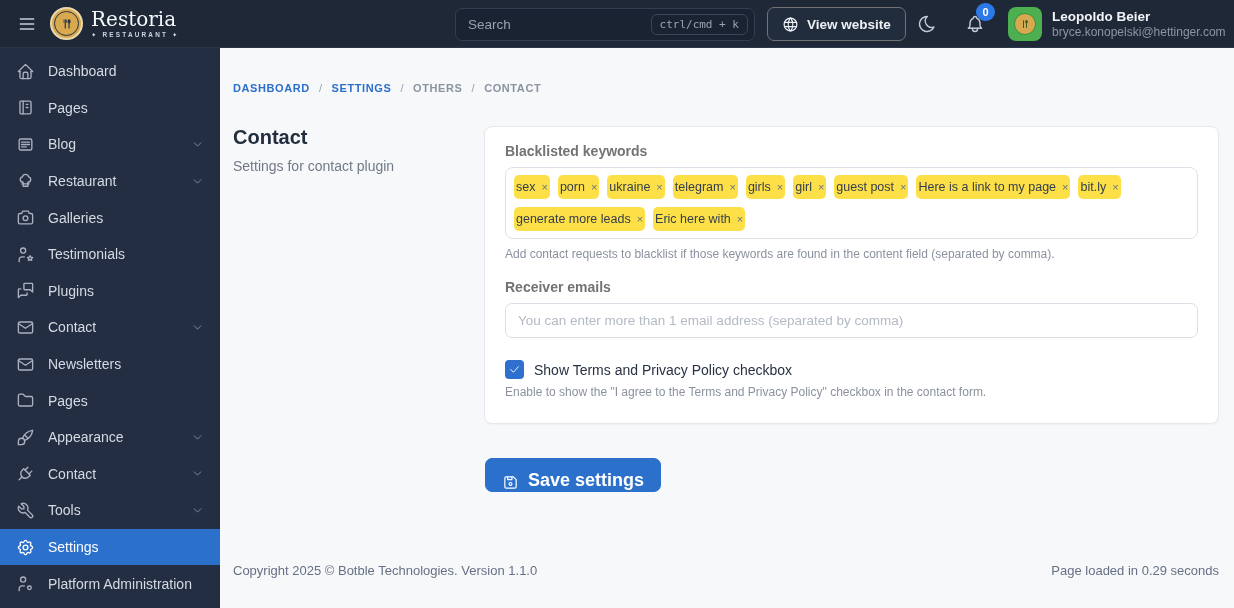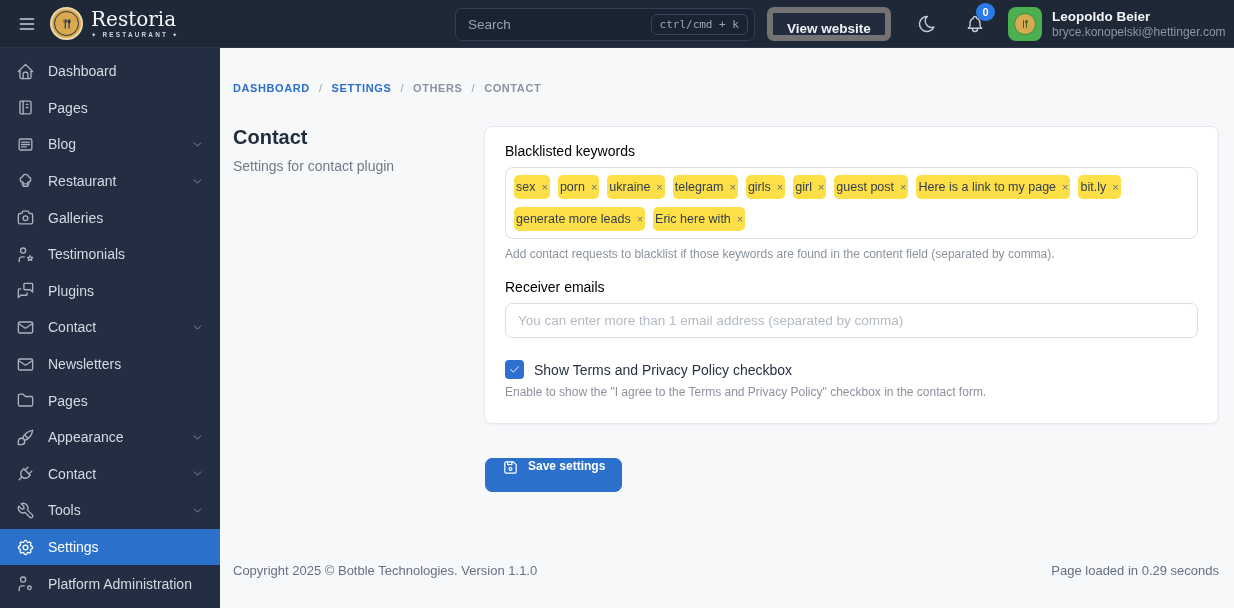--- a/index.html
+++ b/index.html
@@ -32,22 +32,22 @@
   }
   .search-input { flex:1; background:transparent; border:none; outline:none; color:#e5e9ef; font-size:13.5px;
     font-family:inherit; }
   .search-input::placeholder { color:#97a1b1; }
   .search-kbd {
     font-family:"DejaVu Sans Mono","Liberation Mono",monospace; font-size:11px; color:#9aa4b3;
     border:1px solid #3a4659; border-radius:6px; padding:3px 8px; white-space:nowrap;
   }
   .view-website {
     position:absolute; left:767px; top:7px; height:34px; padding:0 14px;
-    background:#212c3d; border:6px solid #737373; border-radius:7px;
-    display:flex; align-items:center; gap:8px; color:#eef1f5; font-size:13.5px; font-weight:600; cursor:pointer;flex-direction:column;
+    background:#212c3d; border:1px solid #737373; border-radius:7px;
+    display:flex; align-items:center; gap:8px; color:#eef1f5; font-size:13.5px; font-weight:600; cursor:pointer;
   }
   .moon-btn { position:absolute; left:917px; top:14px; width:20px; height:20px; color:#c3cad6; cursor:pointer; }
   .bell-btn { position:absolute; left:965px; top:14px; width:20px; height:20px; color:#c3cad6; cursor:pointer; }
   .notif-badge {
     position:absolute; left:976px; top:3px; min-width:19px; height:18px; padding:0 6px;
     background:#2b7ae8; color:#fff; font-size:11px; font-weight:600; border-radius:999px;
     display:flex; align-items:center; justify-content:center;
   }
   .user-area { position:absolute; left:1008px; top:7px; display:flex; align-items:center; gap:10px; cursor:pointer; }
   .avatar { width:34px; height:34px; border-radius:8px; background:#4cb050; display:flex; align-items:center; justify-content:center; }
@@ -82,21 +82,21 @@
 
   .main-row { display:flex; margin-top:32px; }
   .title-col { width:251px; flex:none; }
   .page-title { font-size:20px; font-weight:700; color:#222d3d; }
   .page-subtitle { font-size:14px; color:#707a88; margin-top:9px; }
 
   .card {
     flex:1; background:#ffffff; border:1px solid #e5e8ec; border-radius:8px;
     padding:16px 20px 24px 20px; box-shadow:0 1px 2px rgba(25,35,55,.04);
   }
-  .field-label { font-size:14px; font-weight:400; color:#000000; }
+  .field-label { font-size:14px; font-weight:700; color:#737373; }
   .tags-box {
     margin-top:8px; border:1px solid #dde1e7; border-radius:8px; background:#fff;
     padding:7px 8px; display:flex; flex-wrap:wrap; gap:8px 8px; min-height:70px; align-content:flex-start;
   }
   .tag {
     background:#fde047; border-radius:5px; padding:4px 2px; font-size:12.5px; color:#333d4d;
     display:inline-flex; align-items:center; gap:6px; line-height:16px; white-space:nowrap;
   }
   .tag-x { color:#6b7482; font-size:11px; cursor:pointer; line-height:11px; }
   .help-text { margin-top:8px; font-size:12px; color:#8b929e; }
@@ -112,21 +112,21 @@
   .checkbox {
     width:19px; height:19px; border-radius:4px; background:#2e6fd0; flex:none; cursor:pointer;
     display:flex; align-items:center; justify-content:center; color:#fff;
   }
   .check-label { font-size:14px; color:#273142; cursor:pointer; }
   .check-help { margin-top:6px; }
 
   .save-btn {
     margin-top:34px; margin-left:1px; height:34px; padding:0 16px;
     background:#2b70cb; border:1px solid #2b70cb; border-radius:7px;
-    display:inline-flex; align-items:flex-start; gap:9px; color:#ffffff; font-size:12px; font-weight:600; cursor:pointer;
+    display:inline-flex; align-items:flex-end; gap:9px; color:#ffffff; font-size:18px; font-weight:600; cursor:pointer;
   }
 
   .footer-row {
     position:absolute; left:13px; right:15px; top:515px;
     display:flex; justify-content:space-between; font-size:13px; color:#667085;
   }
 </style>
 </head>
 <body>
 

